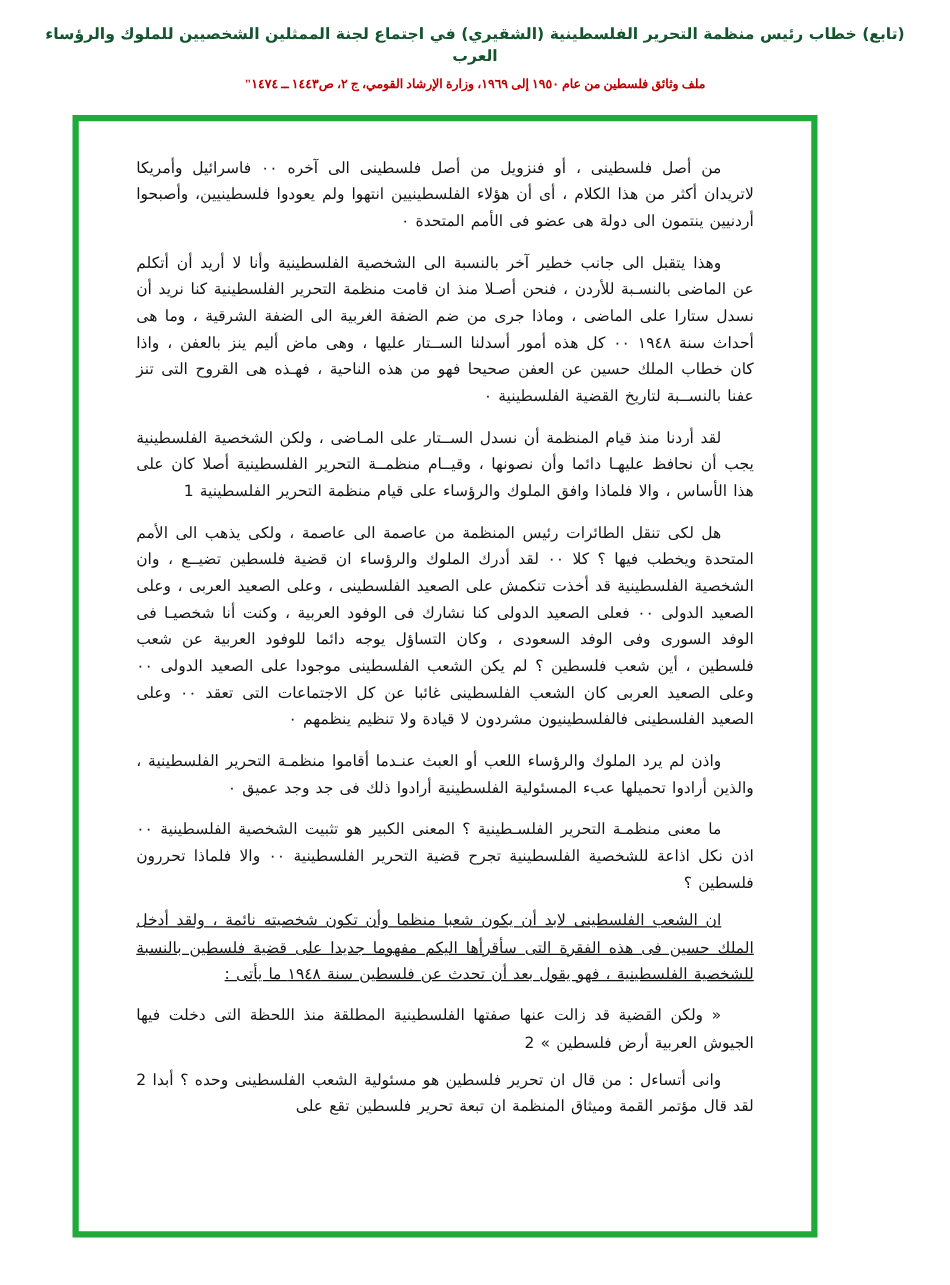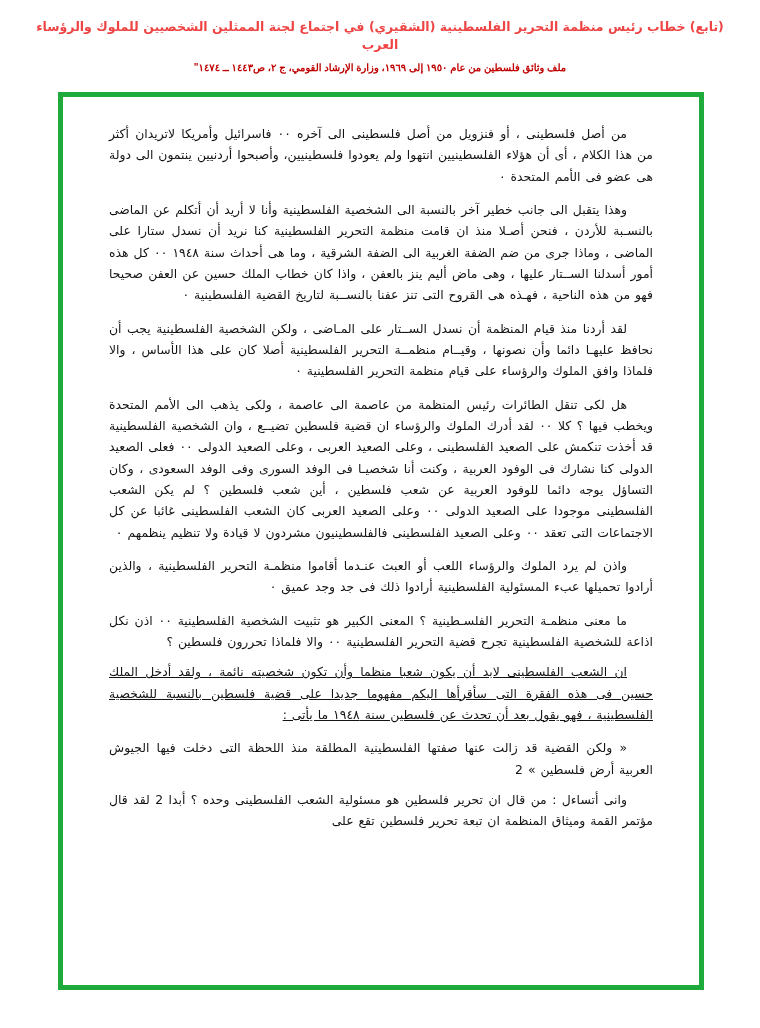--- a/index.html
+++ b/index.html
@@ -24,47 +24,47 @@
     padding: 0;
   }
 
   
   .header {
     padding: 18px 26px 0 26px;
     text-align: center;
     direction: rtl;
   }
   .header-title {
-    color: #ef4444;
+    color: #14532d;
     font-family: "DejaVu Sans", sans-serif;
     font-weight: bold;
     font-size: 12.5px;
     line-height: 1.45;
     letter-spacing: 0px;
     margin: 0 0 6px 0;
     direction: rtl;
     unicode-bidi: isolate;
   }
   .header-sub {
     color: #c00000;
-    font-family: Liberation Sans, sans-serif;
+    font-family: Liberation Serif, serif;
     font-weight: bold;
     font-size: 10px;
     line-height: 1.5;
     margin: 0;
     direction: rtl;
     unicode-bidi: isolate;
   }
 
   
   .scan-frame {
     position: absolute;
     left: 58px;
     top: 92px;
-    width: 646px;
+    width: 596px;
     height: 898px;
     border: 5px solid #1faa3c;
     background: #ffffff;
     box-sizing: border-box;
     overflow: hidden;
   }
   .scan-inner {
     position: absolute;
     inset: 0;
     padding: 26px 46px 20px 46px;
@@ -121,21 +121,21 @@
 
   <div class="header">
     <p class="header-title">(تابع) خطاب رئيس منظمة التحرير الفلسطينية (الشقيري) في اجتماع لجنة الممثلين الشخصيين للملوك والرؤساء العرب</p>
     <p class="header-sub">ملف وثائق فلسطين من عام ١٩٥٠ إلى ١٩٦٩، وزارة الإرشاد القومي، ج ٢، ص١٤٤٣ ــ ١٤٧٤"</p>
   </div>
 
   <div class="scan-frame">
     <div class="scan-inner">
       <p class="para indent">من أصل فلسطينى ، أو فنزويل من أصل فلسطينى الى آخره ٠٠ فاسرائيل وأمريكا لاتريدان أكثر من هذا الكلام ، أى أن هؤلاء الفلسطينيين انتهوا ولم يعودوا فلسطينيين، وأصبحوا أردنيين ينتمون الى دولة هى عضو فى الأمم المتحدة ٠</p>
       <p class="para indent gap">وهذا يتقبل الى جانب خطير آخر بالنسبة الى الشخصية الفلسطينية وأنا لا أريد أن أتكلم عن الماضى بالنسـبة للأردن ، فنحن أصـلا منذ ان قامت منظمة التحرير الفلسطينية كنا نريد أن نسدل ستارا على الماضى ، وماذا جرى من ضم الضفة الغربية الى الضفة الشرقية ، وما هى أحداث سنة ١٩٤٨ ٠٠ كل هذه أمور أسدلنا الســتار عليها ، وهى ماض أليم ينز بالعفن ، واذا كان خطاب الملك حسين عن العفن صحيحا فهو من هذه الناحية ، فهـذه هى القروح التى تنز عفنا بالنســبة لتاريخ القضية الفلسطينية ٠</p>
-      <p class="para indent gap">لقد أردنا منذ قيام المنظمة أن نسدل الســتار على المـاضى ، ولكن الشخصية الفلسطينية يجب أن نحافظ عليهـا دائما وأن نصونها ، وقيــام منظمــة التحرير الفلسطينية أصلا كان على هذا الأساس ، والا فلماذا وافق الملوك والرؤساء على قيام منظمة التحرير الفلسطينية ٠</p>
+      <p class="para indent gap">لقد أردنا منذ قيام المنظمة أن نسدل الســتار على المـاضى ، ولكن الشخصية الفلسطينية يجب أن نحافظ عليهـا دائما وأن نصونها ، وقيــام منظمــة التحرير الفلسطينية أصلا كان على هذا الأساس ، والا فلماذا وافق الملوك والرؤساء على قيام منظمة التحرير الفلسطينية 1</p>
       <p class="para indent gap">هل لكى تنقل الطائرات رئيس المنظمة من عاصمة الى عاصمة ، ولكى يذهب الى الأمم المتحدة ويخطب فيها ؟ كلا ٠٠ لقد أدرك الملوك والرؤساء ان قضية فلسطين تضيــع ، وان الشخصية الفلسطينية قد أخذت تنكمش على الصعيد الفلسطينى ، وعلى الصعيد العربى ، وعلى الصعيد الدولى ٠٠ فعلى الصعيد الدولى كنا نشارك فى الوفود العربية ، وكنت أنا شخصيـا فى الوفد السورى وفى الوفد السعودى ، وكان التساؤل يوجه دائما للوفود العربية عن شعب فلسطين ، أين شعب فلسطين ؟ لم يكن الشعب الفلسطينى موجودا على الصعيد الدولى ٠٠ وعلى الصعيد العربى كان الشعب الفلسطينى غائبا عن كل الاجتماعات التى تعقد ٠٠ وعلى الصعيد الفلسطينى فالفلسطينيون مشردون لا قيادة ولا تنظيم ينظمهم ٠</p>
       <p class="para indent gap">واذن لم يرد الملوك والرؤساء اللعب أو العبث عنـدما أقاموا منظمـة التحرير الفلسطينية ، والذين أرادوا تحميلها عبء المسئولية الفلسطينية أرادوا ذلك فى جد وجد عميق ٠</p>
       <p class="para indent gap">ما معنى منظمـة التحرير الفلسـطينية ؟ المعنى الكبير هو تثبيت الشخصية الفلسطينية ٠٠ اذن نكل اذاعة للشخصية الفلسطينية تجرح قضية التحرير الفلسطينية ٠٠ والا فلماذا تحررون فلسطين ؟</p>
       <p class="para indent tight">ان الشعب الفلسطينى لابد أن يكون شعبا منظما وأن تكون شخصيته نائمة ، ولقد أدخل الملك حسين فى هذه الفقرة التى سأقرأها اليكم مفهوما جديدا على قضية فلسطين بالنسبة للشخصية الفلسطينية ، فهو يقول بعد أن تحدث عن فلسطين سنة ١٩٤٨ ما يأتى :</p>
       <p class="para indent gap">« ولكن القضية قد زالت عنها صفتها الفلسطينية المطلقة منذ اللحظة التى دخلت فيها الجيوش العربية أرض فلسطين » 2</p>
       <p class="para indent">وانى أتساءل : من قال ان تحرير فلسطين هو مسئولية الشعب الفلسطينى وحده ؟ أبدا 2 لقد قال مؤتمر القمة وميثاق المنظمة ان تبعة تحرير فلسطين تقع على</p>
     </div>
   </div>
 
 

